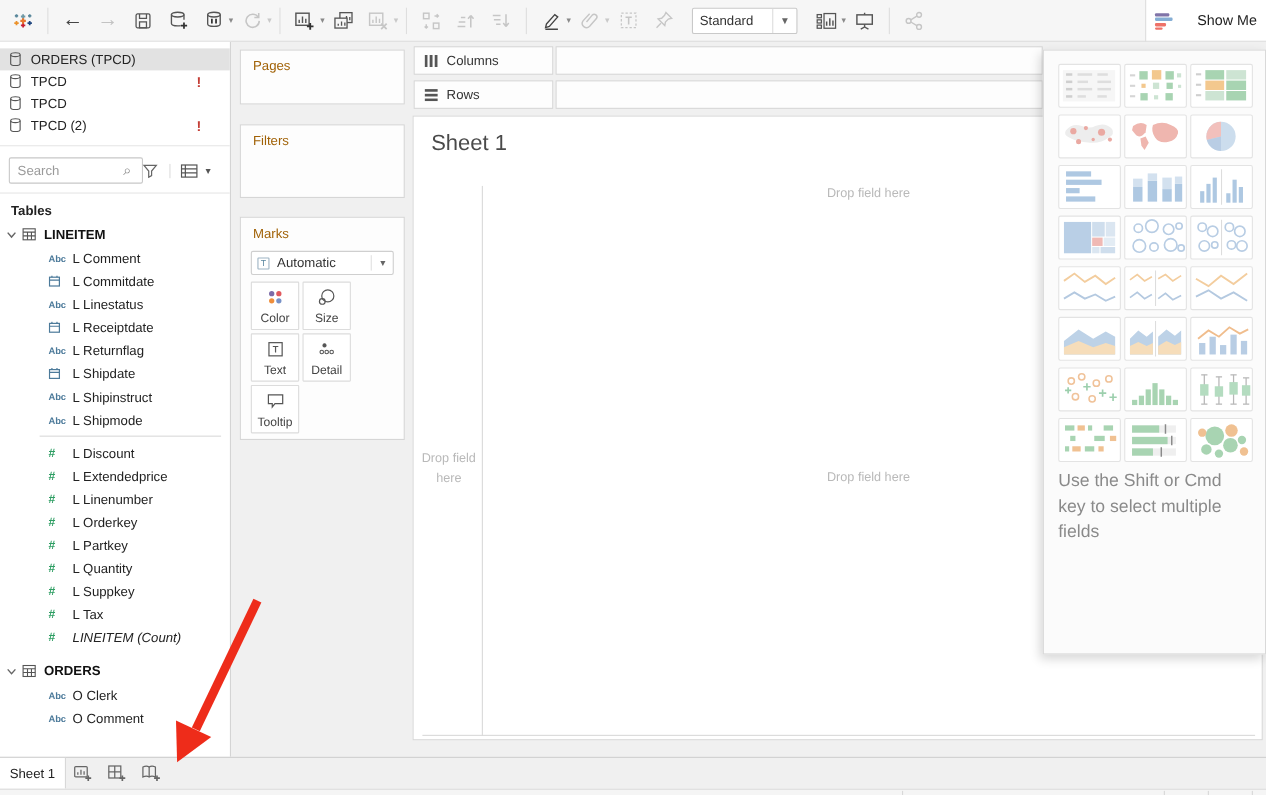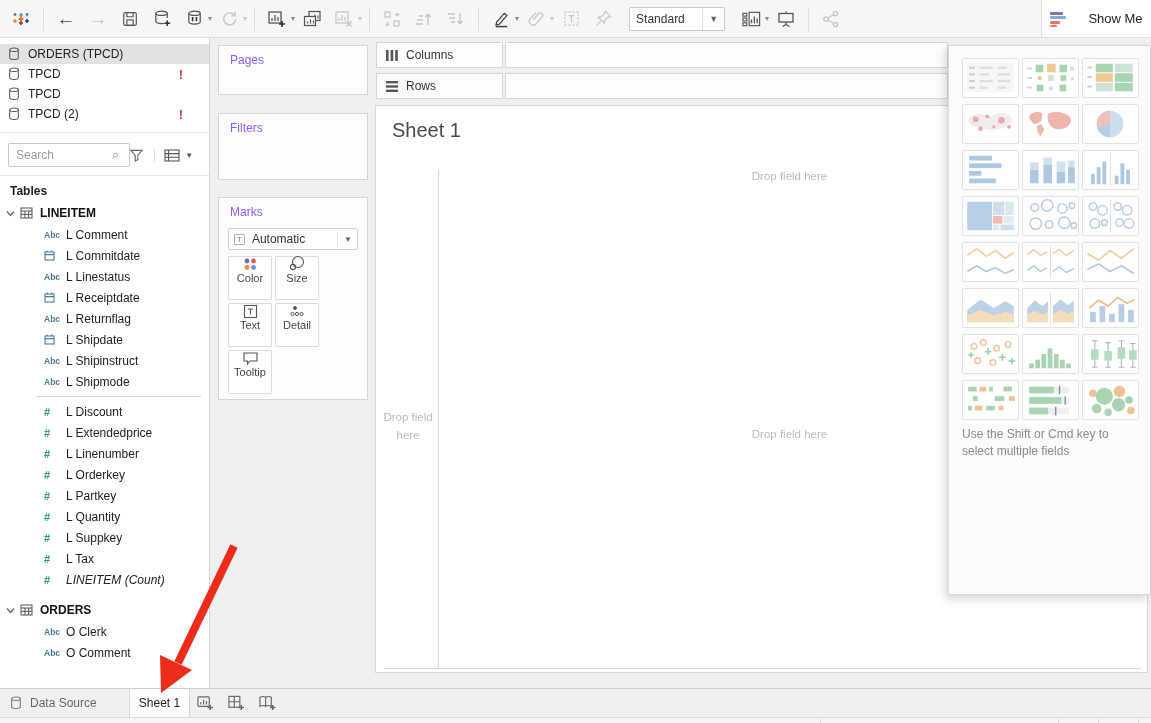--- a/index.html
+++ b/index.html
@@ -42,43 +42,43 @@
   .field-row{height:21px;display:flex;align-items:center;padding-left:44px;cursor:pointer;}
   .field-row .fic{width:22px;display:flex;align-items:center;}
   .fic .abc{color:#4c7a9a;font-size:8.5px;font-weight:bold;letter-spacing:0;}
   .fic .num{color:#2e9e63;font-size:11px;font-weight:bold;}
   .field-row .flbl{color:#222;}
   .field-row .flbl.it{font-style:italic;}
   .fld-divider{height:1px;background:#d9d9d9;margin:4px 8px 4px 36px;}
   .grp-gap{height:9px;}
   
   .card{position:absolute;background:#fdfdfd;border:1px solid #d6d6d6;}
-  .card .card-title{padding:7px 0 0 11px;color:#8b5cf6;}
+  .card .card-title{padding:7px 0 0 11px;color:#a16207;}
   #marks-select{margin:9px 9px 0 9px;height:22px;border:1px solid #cfcfcf;background:#fff;border-radius:2px;display:flex;align-items:center;cursor:pointer;padding:0 5px;color:#333;}
   #marks-select .tbox{border:1px solid #9db4c4;color:#5b87a0;font-size:8px;padding:0 2px;margin-right:7px;border-radius:1px;}
   #marks-select .mcaret{margin-left:auto;border-left:1px solid #e0e0e0;padding-left:6px;font-size:8px;color:#666;height:70%;display:flex;align-items:center;}
   #marks-grid{display:flex;flex-wrap:wrap;gap:3px;padding:6px 9px;}
-  .mark-btn{width:44px;height:44px;border:1px solid #dcdcdc;background:#fff;display:flex;flex-direction:column;align-items:center;justify-content:flex-end;padding-bottom:15px;cursor:pointer;border-radius:1px;}
+  .mark-btn{width:44px;height:44px;border:1px solid #dcdcdc;background:#fff;display:flex;flex-direction:column;align-items:center;justify-content:flex-end;padding-bottom:3px;cursor:pointer;border-radius:1px;}
   .mark-btn .mic{flex:1;display:flex;align-items:center;justify-content:center;}
   .mark-btn .mlbl{font-size:11px;color:#444;}
   
   .shelf-label{position:absolute;width:127px;height:26px;background:#fdfdfd;border:1px solid #d6d6d6;display:flex;align-items:center;padding-left:9px;gap:8px;color:#333;}
   .shelf-strip{position:absolute;height:26px;background:#fdfdfd;border:1px solid #d6d6d6;}
   
   #canvas{position:absolute;left:375px;top:105px;width:773px;height:568px;background:#fff;border:1px solid #d7d7d7;}
   #canvas-title{position:absolute;left:16px;top:13px;font-size:20px;color:#4a4a4a;}
   #cv-vline{position:absolute;left:62px;top:63px;width:1px;height:500px;background:#d9d9d9;}
   #cv-hline{position:absolute;left:8px;top:562px;width:757px;height:1px;background:#d9d9d9;}
   .dropzone{position:absolute;color:#b9b9b9;font-size:11.5px;text-align:center;}
   
   #showme-panel{position:absolute;left:948px;top:45px;width:203px;height:550px;background:#fbfbfb;border:1px solid #d9d9d9;box-shadow:-3px 4px 9px rgba(0,0,0,0.16);}
   #sm-grid{display:flex;flex-wrap:wrap;gap:6px 3px;padding:12px 0 0 13px;width:192px;}
   .sm-thumb{width:57px;height:40px;background:#fff;border:1px solid #e3e3e3;border-radius:2px;cursor:pointer;}
   #sm-hint-title{padding:15px 0 0 13px;font-weight:bold;color:#333;font-size:12.5px;}
-  #sm-hint-body{padding:6px 14px 0 13px;color:#8a8a8a;font-size:12px;line-height:1.45;}
+  #sm-hint-body{padding:6px 14px 0 13px;color:#8a8a8a;font-size:16px;line-height:1.45;}
   
   #tabsbar{position:absolute;left:0;top:688px;width:1151px;height:29px;background:#f0f0f0;border-top:1px solid #cfcfcf;display:flex;align-items:stretch;}
   #tab-datasource{width:130px;display:flex;align-items:center;gap:8px;padding-left:10px;color:#666;border-right:1px solid #d8d8d8;cursor:pointer;}
   #tab-sheet1{width:60px;background:#fff;display:flex;align-items:center;justify-content:center;color:#222;border-right:1px solid #d8d8d8;cursor:pointer;}
   .newtab-btn{width:31px;display:flex;align-items:center;justify-content:center;cursor:pointer;border-right:1px solid transparent;}
   #statusbar{position:absolute;left:0;top:717px;width:1151px;height:6px;background:#f5f5f5;border-top:1px solid #dcdcdc;}
   .sb-div{position:absolute;top:1px;width:1px;height:5px;background:#d8d8d8;}
   
   #arrow-overlay{position:absolute;left:0;top:0;width:1151px;height:723px;pointer-events:none;z-index:50;}
 </style>
@@ -817,27 +817,20 @@
               <circle cx="38" cy="11" r="6"></circle>
               <circle cx="50" cy="31" r="4"></circle>
               <circle cx="10" cy="13" r="4"></circle>
             </g>
           </svg></div>
       </div>
     <div id="sm-hint-body">Use the Shift or Cmd key to select multiple fields</div>
   </div>
 
   <div id="tabsbar">
-    <div id="tab-datasource">
-      <svg width="12" height="14" viewBox="0 0 14 16" fill="none" stroke="#777" stroke-width="1.2">
-          <ellipse cx="7" cy="3" rx="5" ry="2"></ellipse>
-          <path d="M2 3 v9.5 c0 1.1 2.2 2 5 2 s5-.9 5-2 V3"></path>
-        </svg>
-      <span>Data Source</span>
-    </div>
     <div id="tab-sheet1">
       <span>Sheet 1</span>
     </div>
     <div class="newtab-btn">
       <svg width="19" height="18" viewBox="0 0 20 19" fill="none" stroke="#666" stroke-width="1.2">
           <rect x="2" y="3" width="12" height="10" rx="1"></rect>
           <path d="M5 11 v-2.5 M8 11 v-5 M11 11 v-3.5"></path>
           <path d="M15 11.5 v5.5 M12.2 14.2 h5.6" stroke-width="1.6"></path>
         </svg>
     </div>

